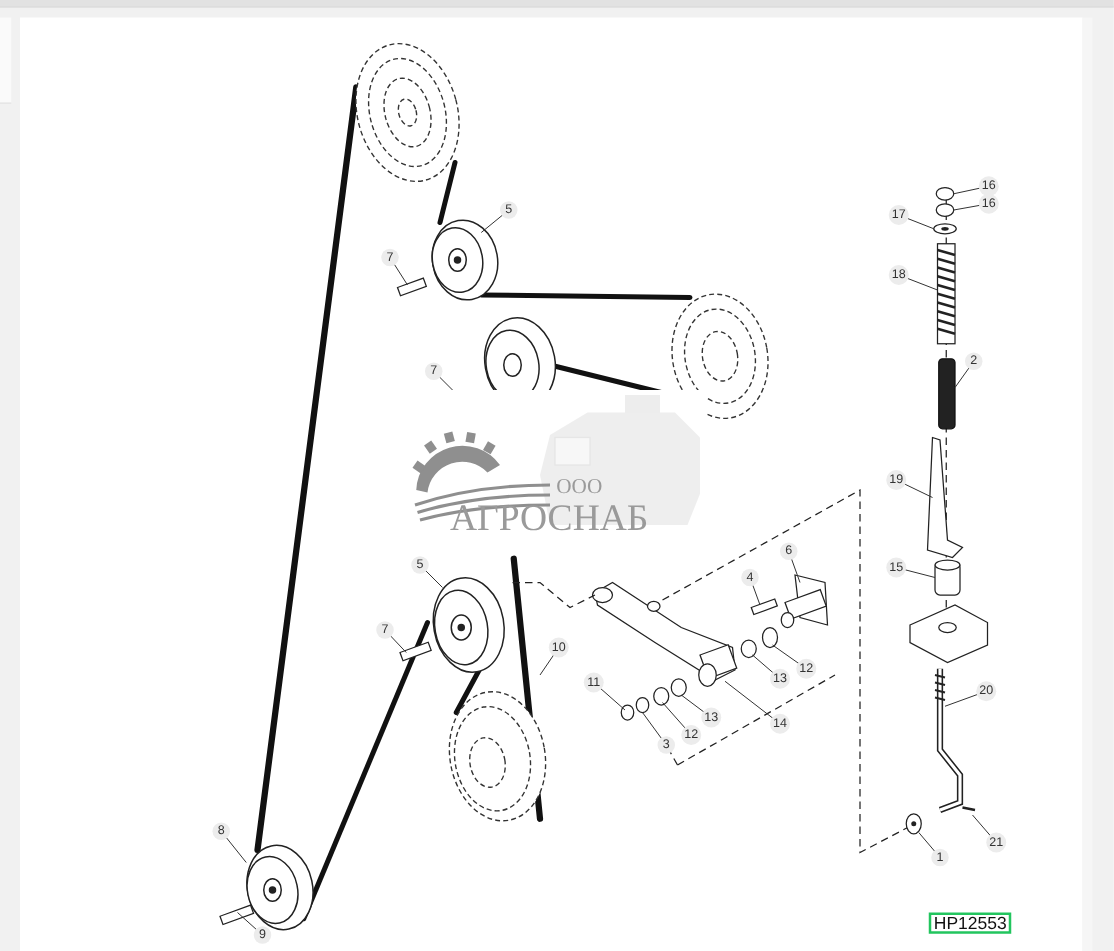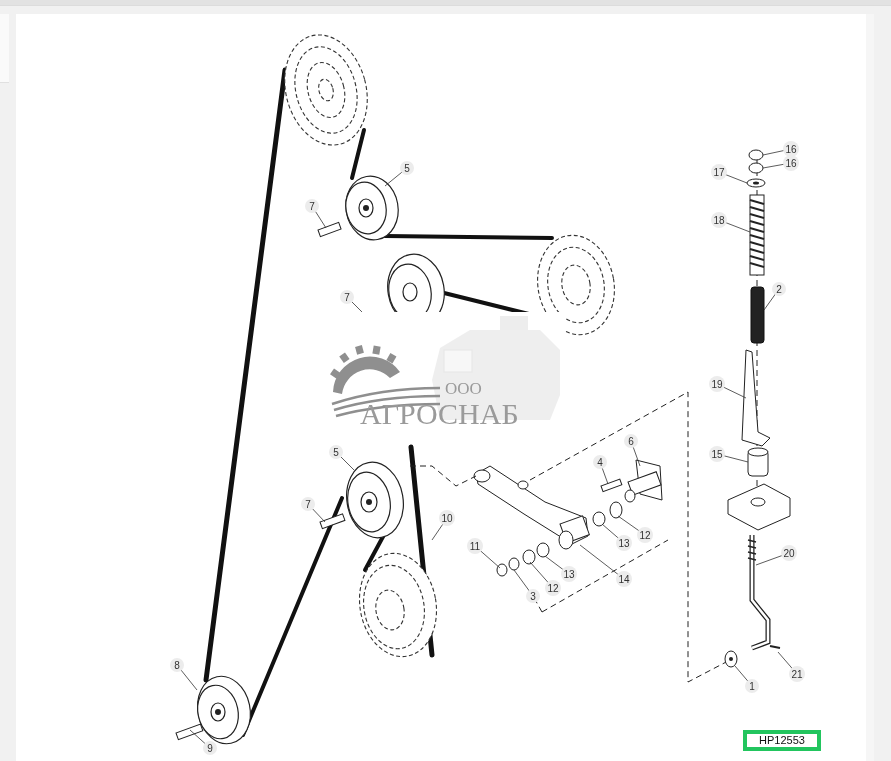--- a/index.html
+++ b/index.html
@@ -12,21 +12,21 @@
   .callout-circle{fill:#ececec;stroke:none;}
   .callout-text{font-family:"Liberation Sans",sans-serif;font-size:10px;fill:#333;text-anchor:middle;dominant-baseline:central;}
   .leader{stroke:#333;stroke-width:0.8;fill:none;}
   .belt{stroke:#111;stroke-linecap:round;fill:none;}
   .dash{stroke:#222;stroke-width:1;fill:none;stroke-dasharray:6 4;}
   .pulley-solid{fill:#fff;stroke:#222;stroke-width:1.2;}
   .pulley-dashed{fill:#fff;stroke:#333;stroke-width:1.1;stroke-dasharray:4 2.5;}
   .part{fill:#fff;stroke:#222;stroke-width:1;}
   .part-dark{fill:#222;stroke:#111;stroke-width:1;}
   .wm-text{font-family:"Liberation Serif",serif;fill:#9a9a9a;}
-  .fig-id{position:absolute;left:743px;top:730px;border:4px solid #22c55e;padding:0 12px;font-size:11px;line-height:13px;color:#111;background:#fff;}
+  .fig-id{position:absolute;left:743px;top:730px;border:2px solid #22c55e;padding:0 2px;font-size:14px;line-height:13px;color:#111;background:#fff;}
 </style>
 </head>
 <body>
 
 <div class="topbar"></div>
 <div class="left-strip"></div>
 <div class="panel"></div>
 <div class="right-strip"></div>
 
 <svg class="diagram" width="891" height="761" viewBox="0 0 891 761" xmlns="http://www.w3.org/2000/svg">

